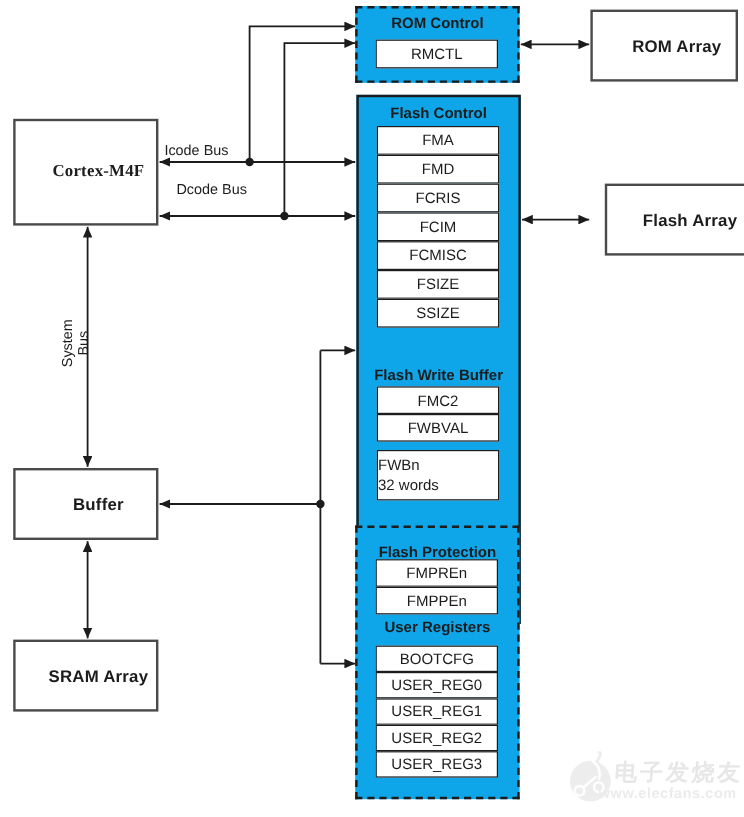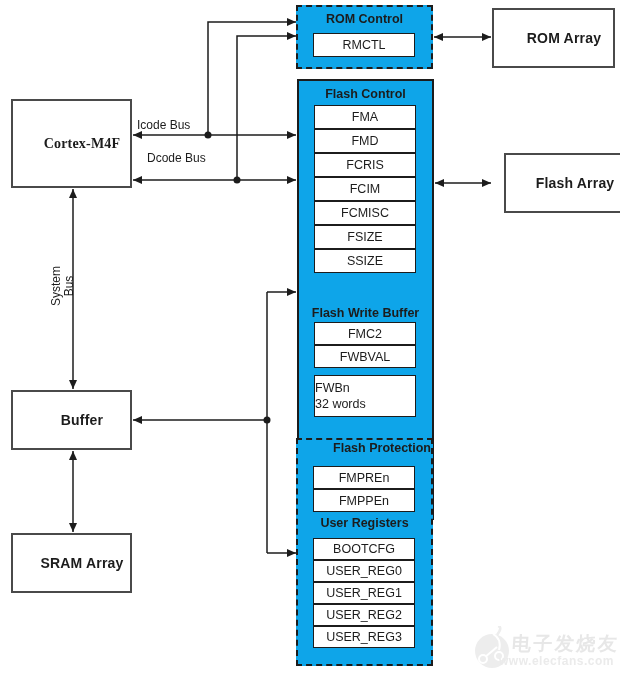--- a/index.html
+++ b/index.html
@@ -28,21 +28,21 @@
   #flash-control{left:297px;top:79px;width:137px;height:441px;border:2px solid #1c1c1c;}
   #flash-protection{left:296px;top:438px;width:137px;height:228px;border:2px dashed #1c1c1c;}
 
   .group-title{
     position:absolute;left:0;right:0;text-align:center;
     font-weight:bold;font-size:12.5px;white-space:nowrap;
   }
   #rc-title{top:5px;}
   #fc-title{top:6px;}
   #fwb-title{top:225px;}
-  #fp-title{top:1px;text-align:right;}
+  #fp-title{top:13px;}
   #ur-title{top:76px;}
 
   .stack{position:absolute;left:15px;right:16px;}
   #rc-regs{top:26px;}
   #fc-regs{top:24px;}
   #fwb-regs{top:241px;}
   #fp-regs{top:26px;}
   #ur-regs{top:98px;}
 
   .reg{

